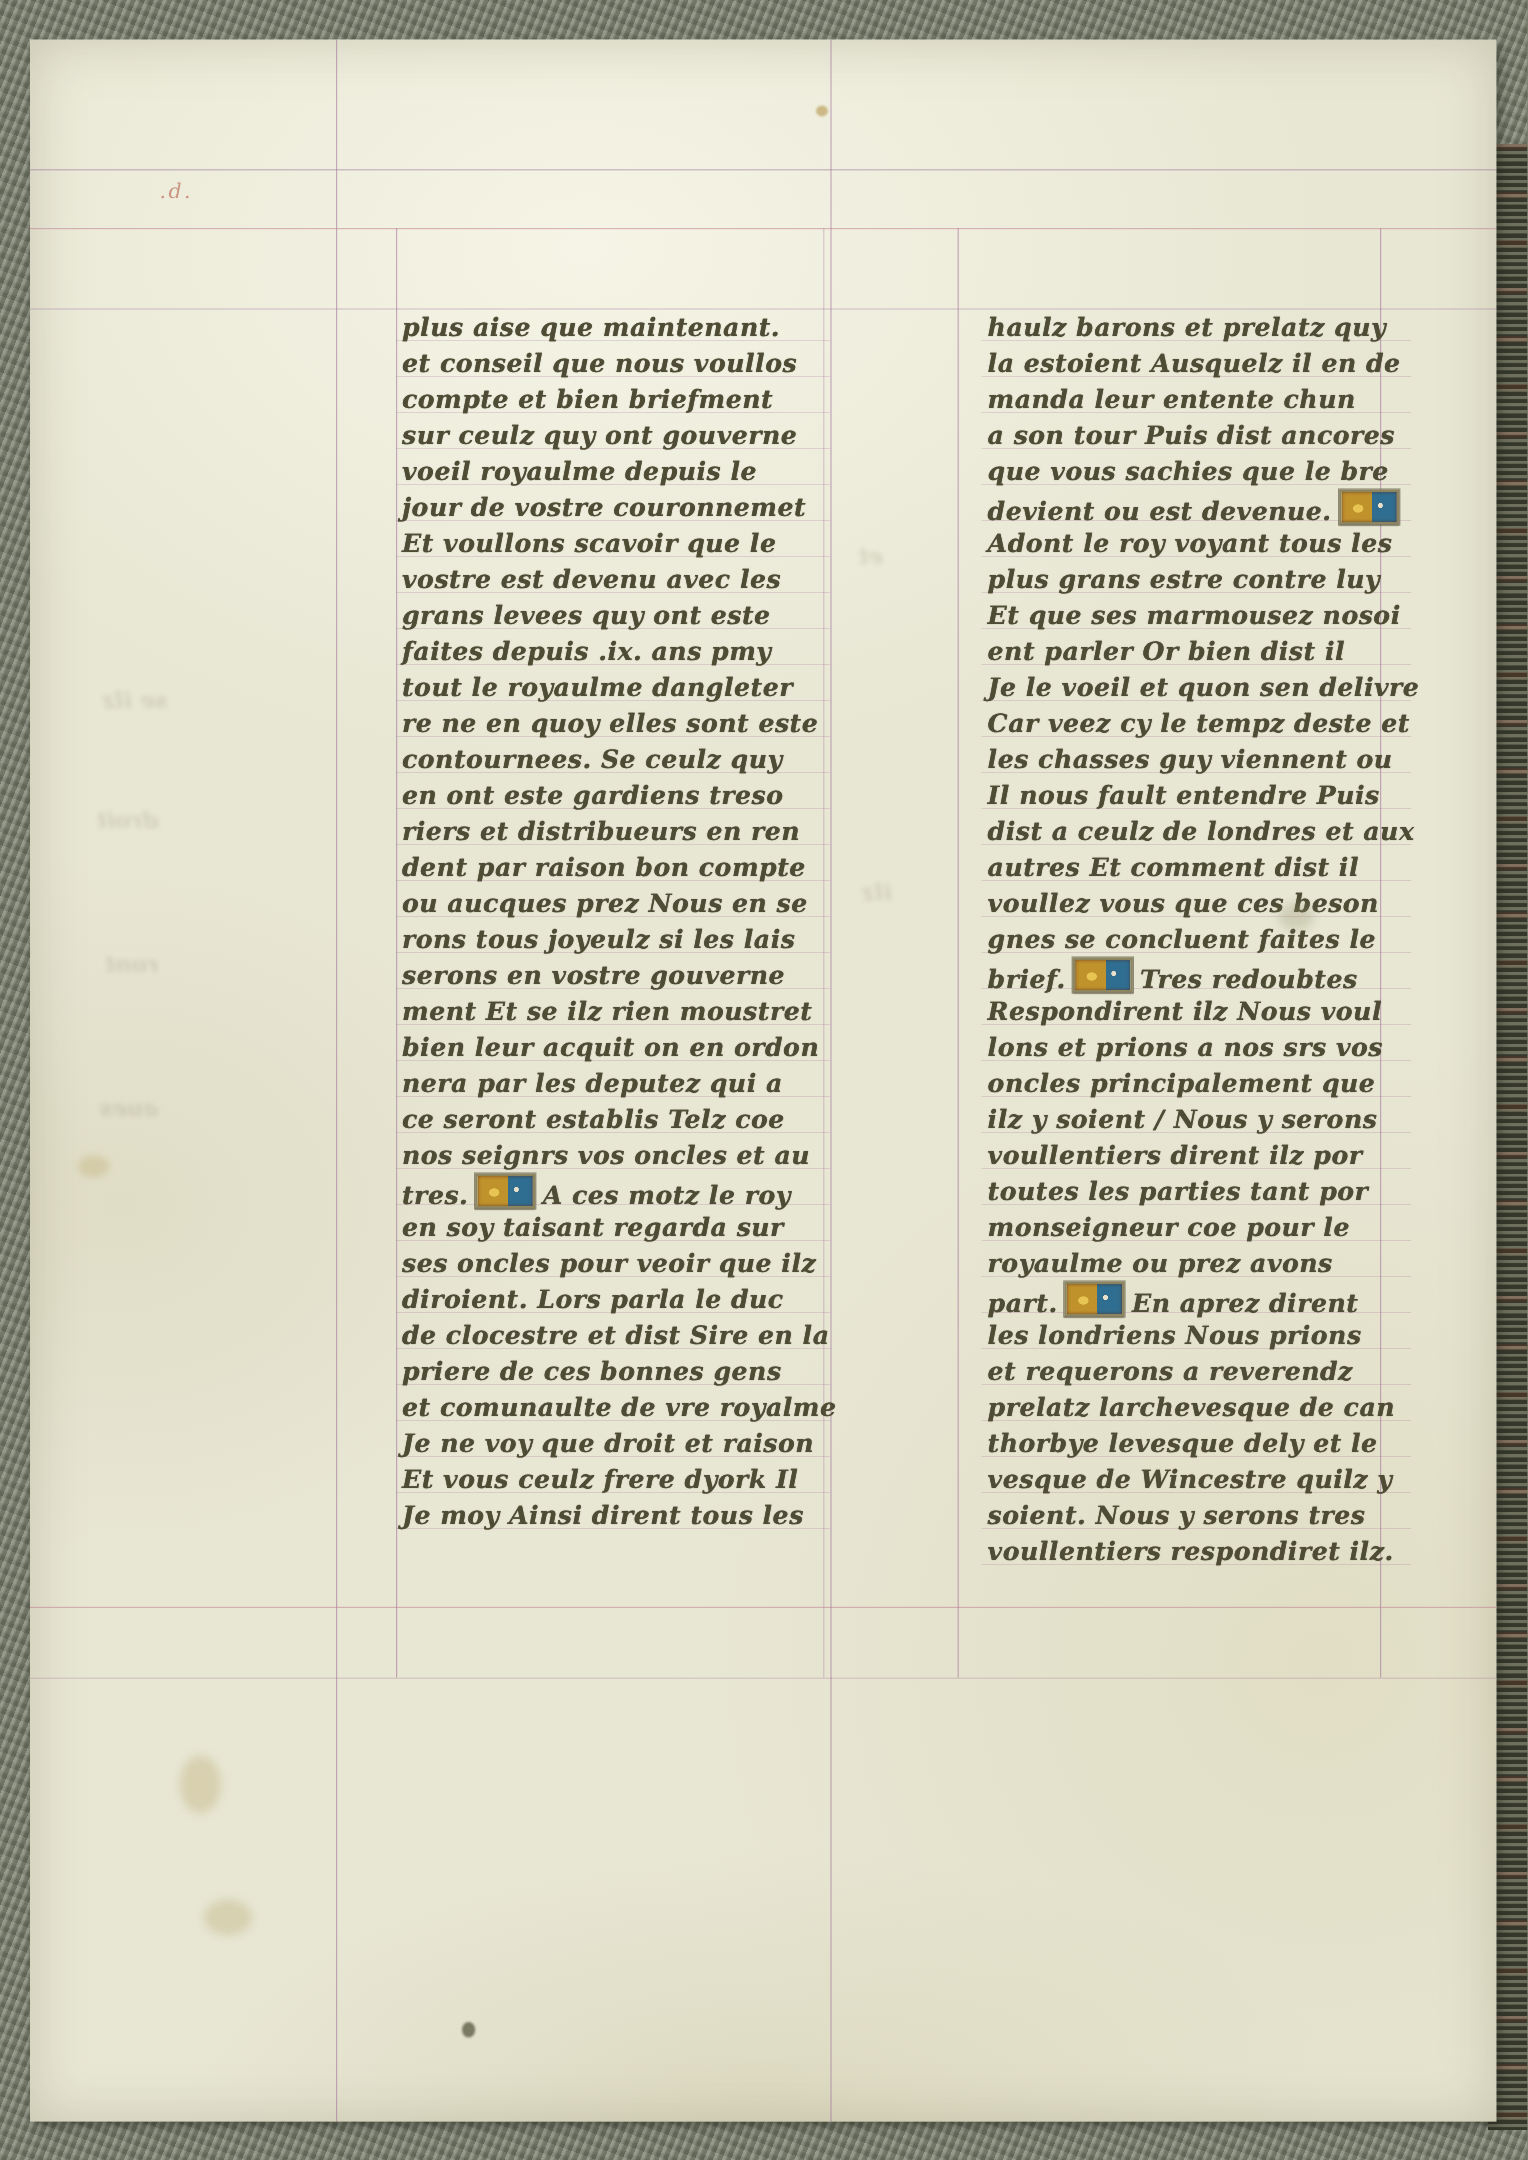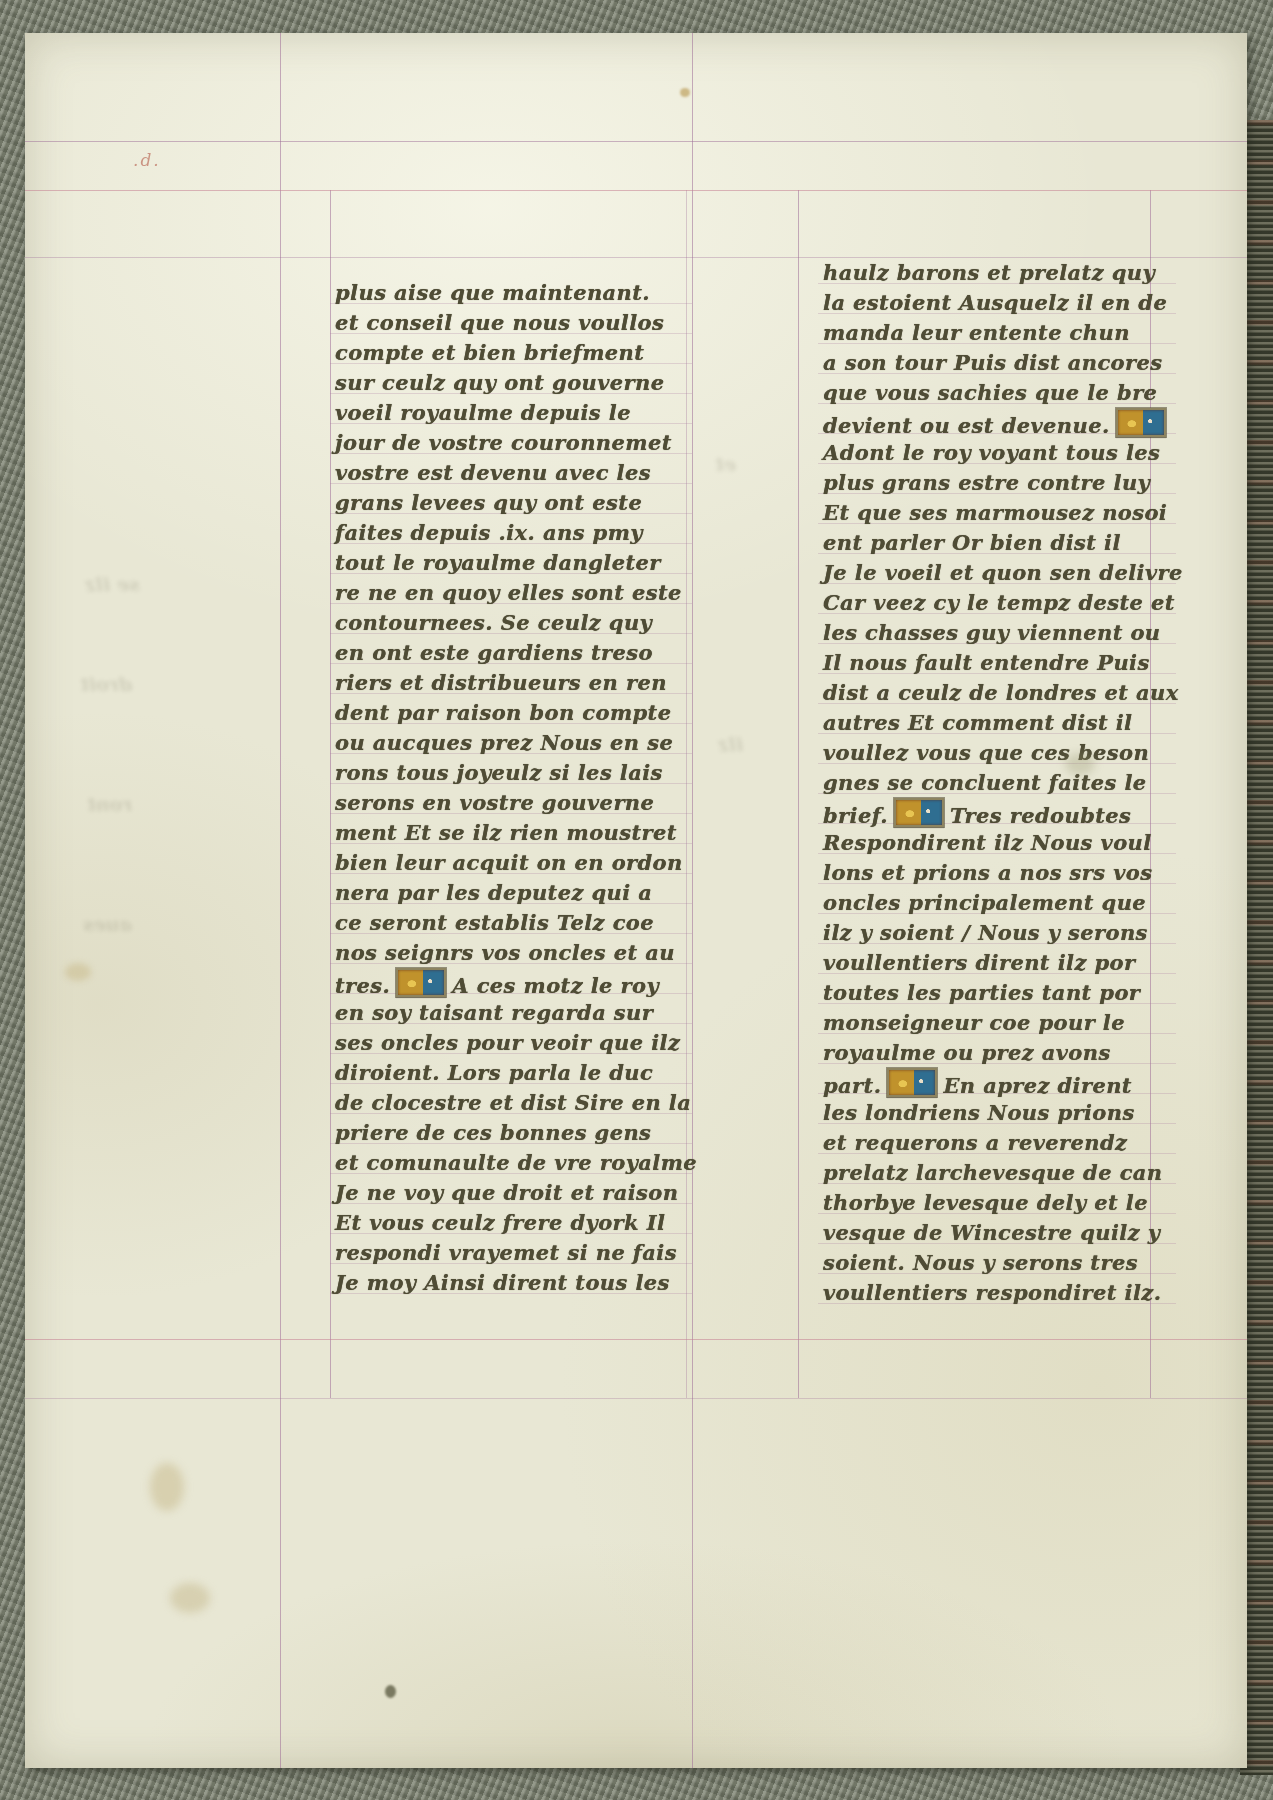--- a/index.html
+++ b/index.html
@@ -84,27 +84,28 @@
     <div class="vline" style="left:1125px;top:157px;height:1208px;"></div>
 
     <div class="hline" style="left:0;top:108px;width:1222px;"></div>
     <div class="hline red" style="left:0;top:157px;width:1222px;"></div>
     <div class="hline" style="left:0;top:224px;width:1222px;opacity:.7;"></div>
     <div class="hline red" style="left:0;top:1306px;width:1222px;"></div>
     <div class="hline" style="left:0;top:1365px;width:1222px;opacity:.6;"></div>
 
     <div id="margin-note">.d.</div>
 
-    <div class="col" style="left:305px;width:362px;margin-top:20px;">
+    <div class="col" style="left:305px;width:362px;">
         <div class="ms-line">plus aise que maintenant.</div>
         <div class="ms-line">et conseil que nous voullos</div>
         <div class="ms-line">compte et bien briefment</div>
         <div class="ms-line">sur ceulz quy ont gouverne</div>
         <div class="ms-line">voeil royaulme depuis le</div>
         <div class="ms-line">jour de vostre couronnemet</div>
+        <div class="ms-line">Et voullons scavoir que le</div>
         <div class="ms-line">vostre est devenu avec les</div>
         <div class="ms-line">grans levees quy ont este</div>
         <div class="ms-line">faites depuis .ix. ans pmy</div>
         <div class="ms-line">tout le royaulme dangleter</div>
         <div class="ms-line">re ne en quoy elles sont este</div>
         <div class="ms-line">contournees. Se ceulz quy</div>
         <div class="ms-line">en ont este gardiens treso</div>
         <div class="ms-line">riers et distribueurs en ren</div>
         <div class="ms-line">dent par raison bon compte</div>
         <div class="ms-line">ou aucques prez Nous en se</div>
@@ -117,21 +118,20 @@
         <div class="ms-line">nos seignrs vos oncles et au</div>
         <div class="ms-line">tres.<span class="paraph"></span>A ces motz le roy</div>
         <div class="ms-line">en soy taisant regarda sur</div>
         <div class="ms-line">ses oncles pour veoir que ilz</div>
         <div class="ms-line">diroient. Lors parla le duc</div>
         <div class="ms-line">de clocestre et dist Sire en la</div>
         <div class="ms-line">priere de ces bonnes gens</div>
         <div class="ms-line">et comunaulte de vre royalme</div>
         <div class="ms-line">Je ne voy que droit et raison</div>
         <div class="ms-line">Et vous ceulz frere dyork Il</div>
-        <div class="ms-line">respondi vrayemet si ne fais</div>
         <div class="ms-line">Je moy Ainsi dirent tous les</div>
       </div>
     <div class="col" style="left:793px;width:358px;">
         <div class="ms-line">haulz barons et prelatz quy</div>
         <div class="ms-line">la estoient Ausquelz il en de</div>
         <div class="ms-line">manda leur entente chun</div>
         <div class="ms-line">a son tour Puis dist ancores</div>
         <div class="ms-line">que vous sachies que le bre</div>
         <div class="ms-line">devient ou est devenue.<span class="paraph"></span></div>
         <div class="ms-line">Adont le roy voyant tous les</div>

